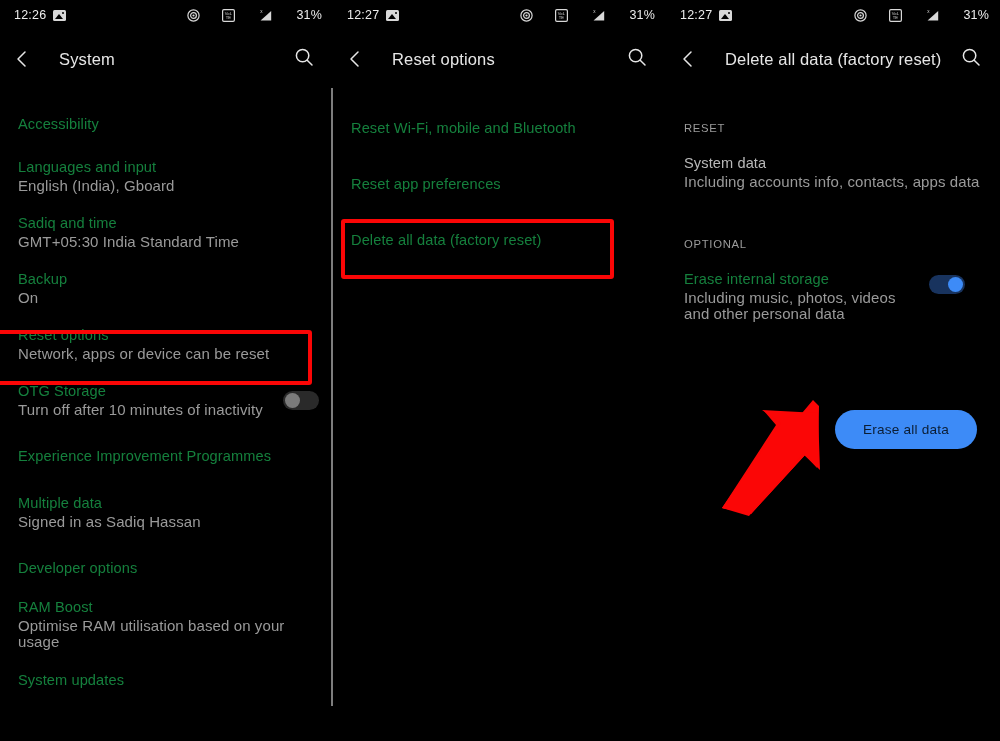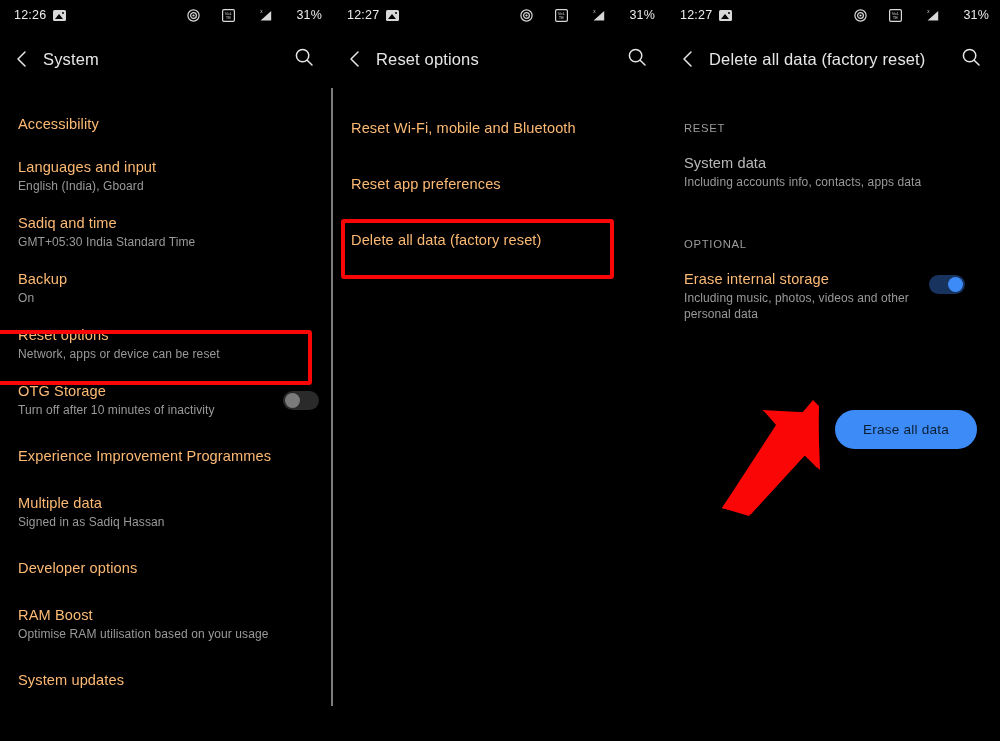--- a/index.html
+++ b/index.html
@@ -91,21 +91,21 @@
     width: 26px; height: 30px;
     display: flex; align-items: center; justify-content: flex-start;
     cursor: pointer;
   }
   .back-btn svg { display: block; }
   .ab-title {
     font-size: 16.5px;
     color: #e6e6e6;
     font-weight: 400;
     letter-spacing: 0.15px;
-    margin-left: 4px;
+    margin-left: 20px;
     white-space: nowrap;
   }
   .ab-spacer { flex: 1; }
   .search-btn {
     width: 30px; height: 30px;
     display: flex; align-items: center; justify-content: center;
     cursor: pointer;
   }
 
   
@@ -117,26 +117,26 @@
   .row {
     position: relative;
     padding: 0 14px 0 18px;
     display: flex;
     align-items: center;
     min-height: 42px;
   }
   .row .texts { flex: 1; min-width: 0; }
   .row-title {
     font-size: 14.6px;
-    color: #fdba74;
+    color: #15803d;
     line-height: 19px;
     letter-spacing: 0.1px;
   }
   .row-sub {
-    font-size: 12px;
+    font-size: 15px;
     color: #9a9a9a;
     line-height: 16px;
     margin-top: 1px;
     letter-spacing: 0.1px;
   }
 
   
   .toggle {
     width: 36px; height: 19px;
     border-radius: 10px;

